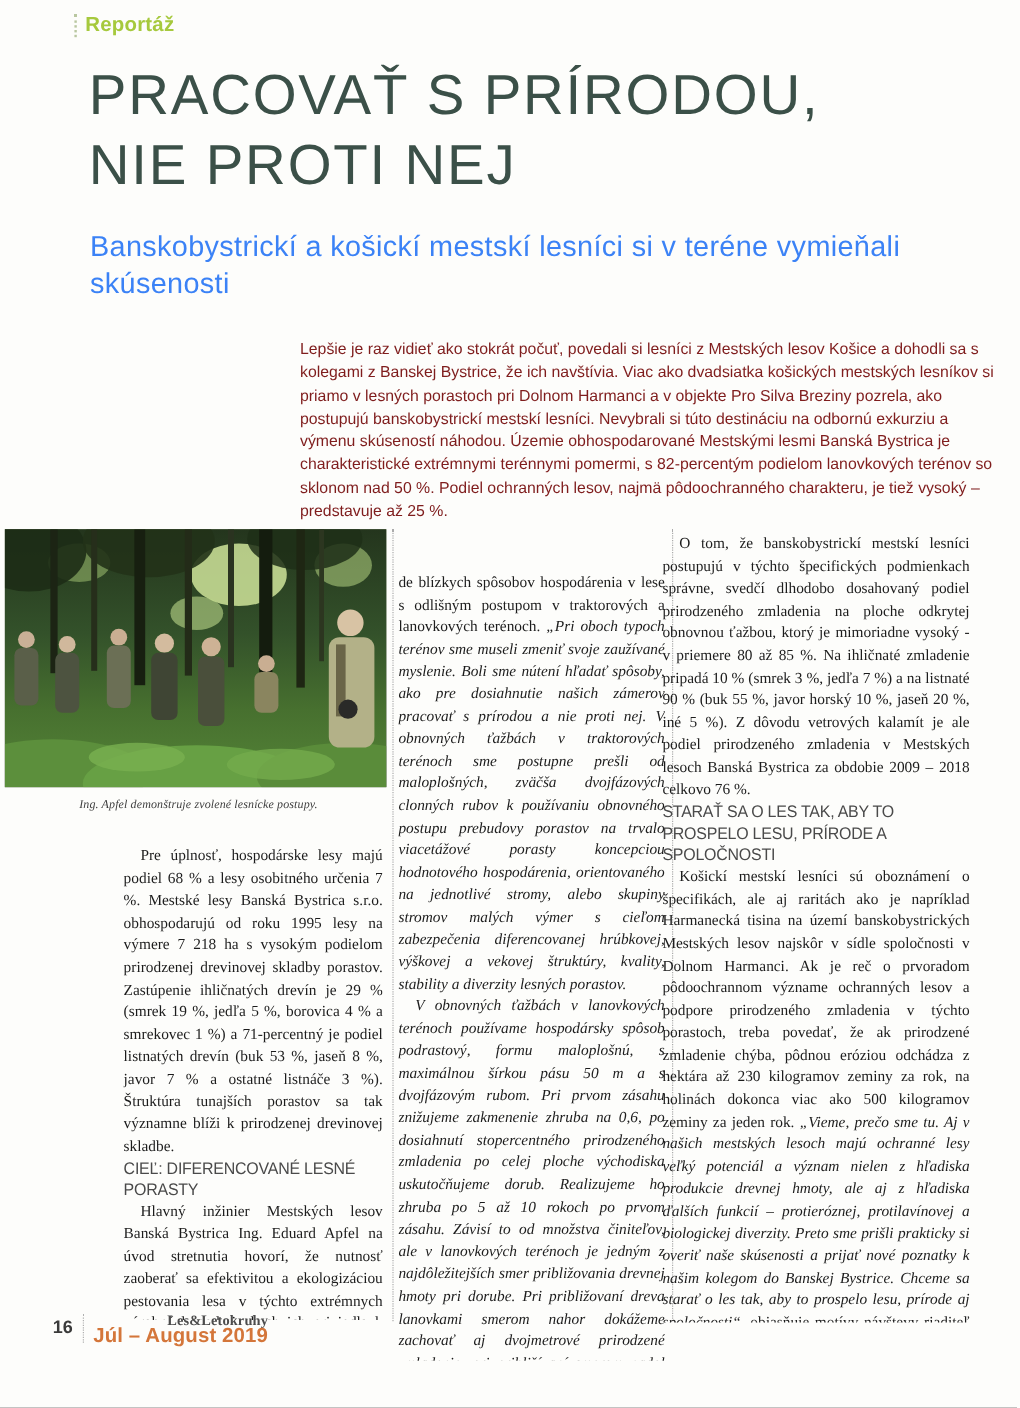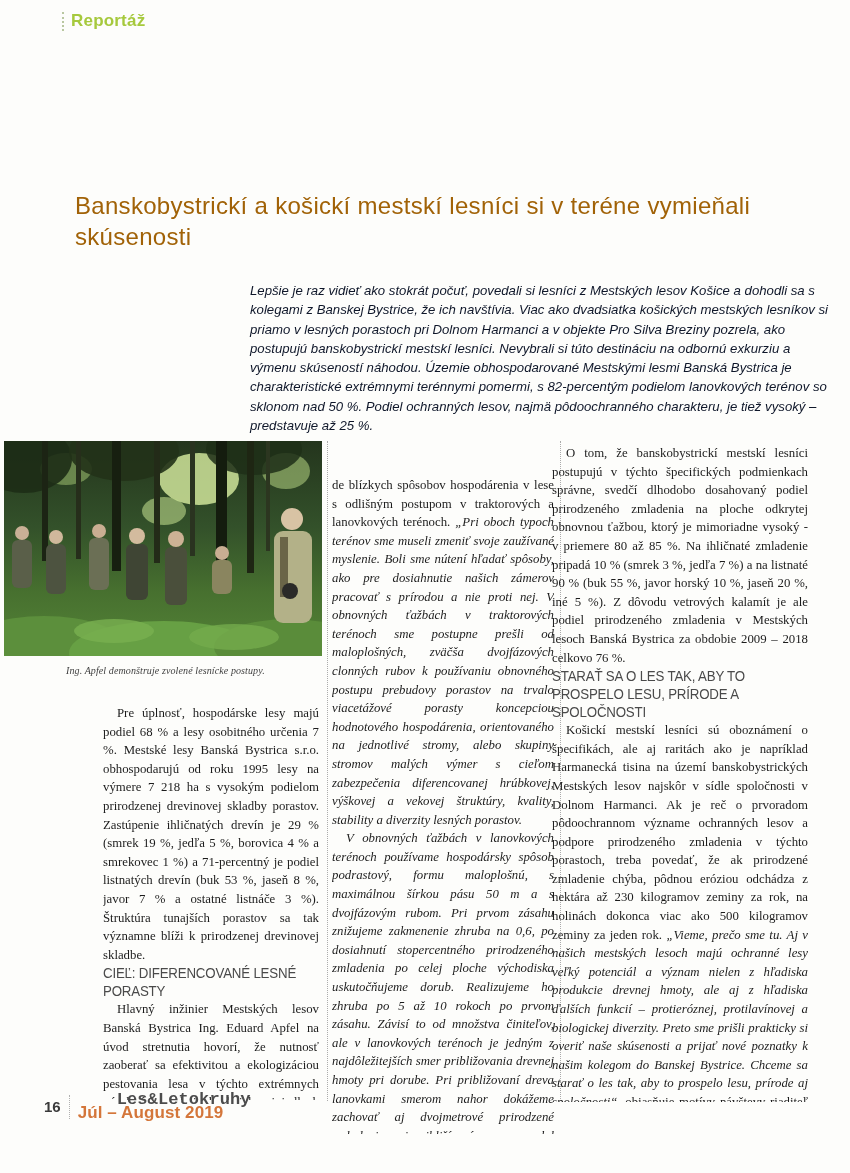--- a/index.html
+++ b/index.html
@@ -10,26 +10,26 @@
   .kicker{position:absolute;left:62px;top:11px;display:flex;align-items:center;gap:7px;}
   .kicker-bar{width:0;height:19px;border-left:2px dotted #b9c7a0;}
   .kicker-text{font-family:"Liberation Sans",sans-serif;font-weight:bold;font-size:17px;
                color:#a6c93d;letter-spacing:.2px;}
 
   
   .title{position:absolute;left:74px;top:50px;font-family:"Liberation Sans",sans-serif;
          font-weight:300;font-size:47px;line-height:58px;color:#3b5048;letter-spacing:1.5px;}
   .subtitle{position:absolute;left:75px;top:190px;width:740px;
             font-family:"Liberation Sans",sans-serif;font-weight:300;font-size:24px;
-            line-height:31px;color:#a16207;letter-spacing:.3px;}
+            line-height:31px;color:#3b82f6;letter-spacing:.3px;}
 
   
   .lead{position:absolute;left:250px;top:281px;width:585px;
-        font-family:"Liberation Sans",sans-serif;font-style:italic;font-size:13.2px;
-        line-height:19.3px;color:#0f172a;}
+        font-family:"Liberation Sans",sans-serif;font-size:13.2px;
+        line-height:19.3px;color:#7f1d1d;}
 
   
   .photo{position:absolute;left:4px;top:441px;width:318px;height:215px;overflow:hidden;background:#2c421f;}
   .photo svg{display:block;}
   .caption{position:absolute;left:66px;top:665px;font-family:Liberation Serif, serif;
            font-style:italic;font-size:10px;color:#3f3f3f;letter-spacing:.1px;}
 
   
   .col{position:absolute;font-size:12.8px;line-height:18.6px;color:#1c1c1c;text-align:justify;}
   .col p{margin:0;}
@@ -41,39 +41,41 @@
            color:#4a4a4a;letter-spacing:-.2px;margin:12px 0 10px;text-align:left;
            transform:scaleX(.95);transform-origin:left;}
   .col em{font-style:italic;}
 
   
   .vsep{position:absolute;top:441px;height:660px;width:0;border-left:1px dotted #ababab;}
   .sep1{left:327px;}
   .sep2{left:560px;}
 
   
-  .footer{position:absolute;left:44px;top:1094px;display:flex;align-items:center;gap:8px;}
+  .footer{position:absolute;left:44px;top:1094px;display:flex;align-items:center;gap:8px;text-align:right;}
   .pageno{font-family:"Liberation Sans",sans-serif;font-weight:bold;font-size:15px;color:#3a3a3a;}
   .fsep{height:24px;width:0;border-left:1px dotted #b0b0b0;}
-  .fmag{font-family:Liberation Mono, monospace;font-weight:bold;font-size:17px;
+  .fmag{font-family:Liberation Serif, serif;font-weight:bold;font-size:12px;
         line-height:12.5px;color:#4c4c4c;letter-spacing:.1px;margin-left:39px;}
   .fissue{font-family:"Liberation Sans",sans-serif;font-weight:bold;font-size:17px;
           line-height:12.5px;color:#d4763a;letter-spacing:.1px;}
 </style>
 </head>
 <body>
 
 <div class="page">
 
   <div class="kicker">
     <span class="kicker-bar"></span>
     <span class="kicker-text">Reportáž</span>
   </div>
 
   <div class="title">
+    <div>PRACOVAŤ S PRÍRODOU,</div>
+    <div>NIE PROTI NEJ</div>
   </div>
   <div class="subtitle">Banskobystrickí a košickí mestskí lesníci si v teréne vymieňali skúsenosti</div>
 
   <div class="lead">Lepšie je raz vidieť ako stokrát počuť, povedali si lesníci z Mestských lesov Košice a dohodli sa s kolegami z Banskej Bystrice, že ich navštívia. Viac ako dvadsiatka košických mestských lesníkov si priamo v lesných porastoch pri Dolnom Harmanci a v objekte Pro Silva Breziny pozrela, ako postupujú banskobystrickí mestskí lesníci. Nevybrali si túto destináciu na odbornú exkurziu a výmenu skúseností náhodou. Územie obhospodarované Mestskými lesmi Banská Bystrica je charakteristické extrémnymi terénnymi pomermi, s 82-percentým podielom lanovkových terénov so sklonom nad 50 %. Podiel ochranných lesov, najmä pôdoochranného charakteru, je tiež vysoký – predstavuje až 25 %.</div>
 
   <div class="photo">
     <svg width="318" height="215" viewBox="0 0 318 215">
       <defs>
         <linearGradient id="bg" x1="0" y1="0" x2="0" y2="1">
           <stop offset="0" stop-color="#24351d"></stop>

